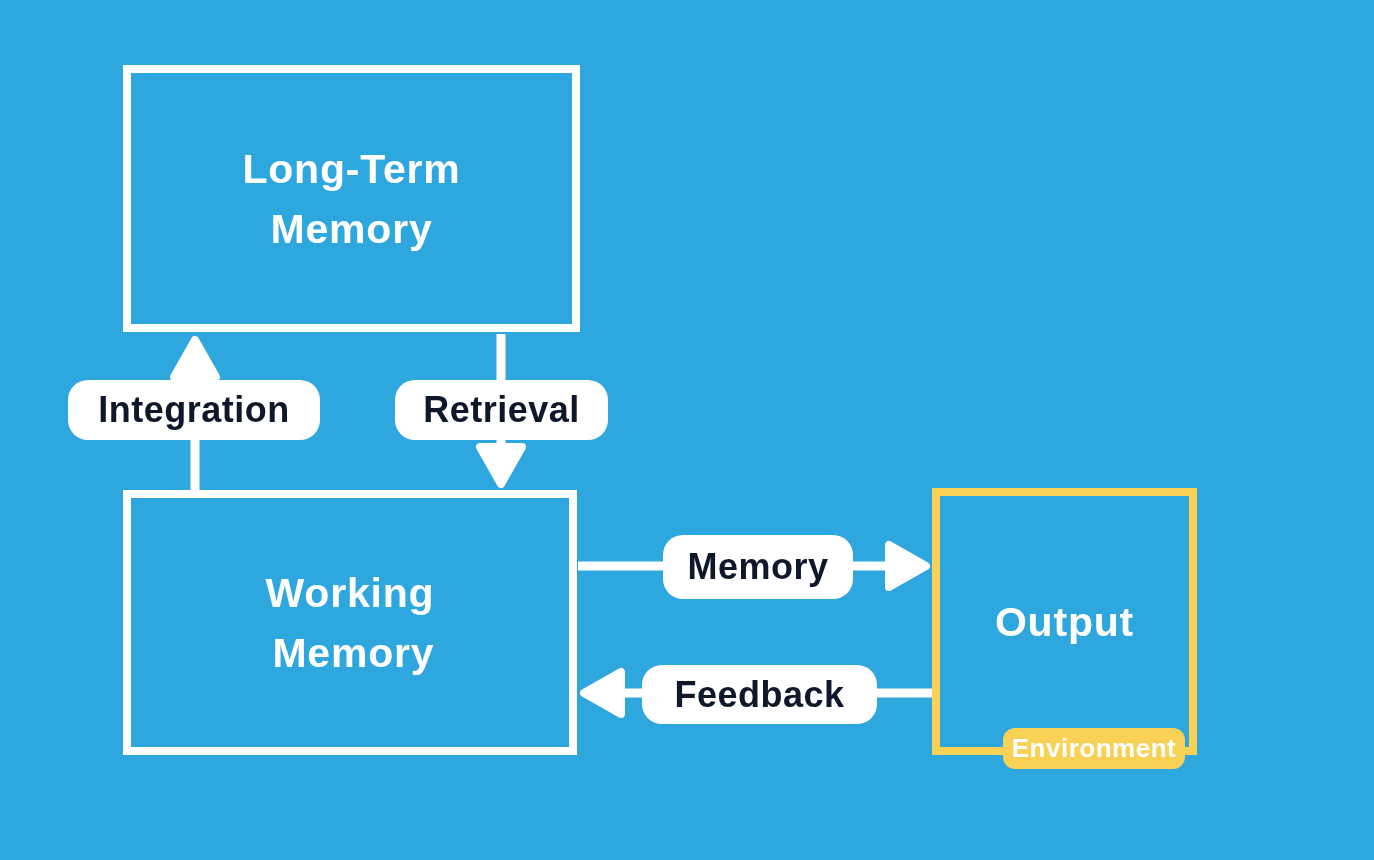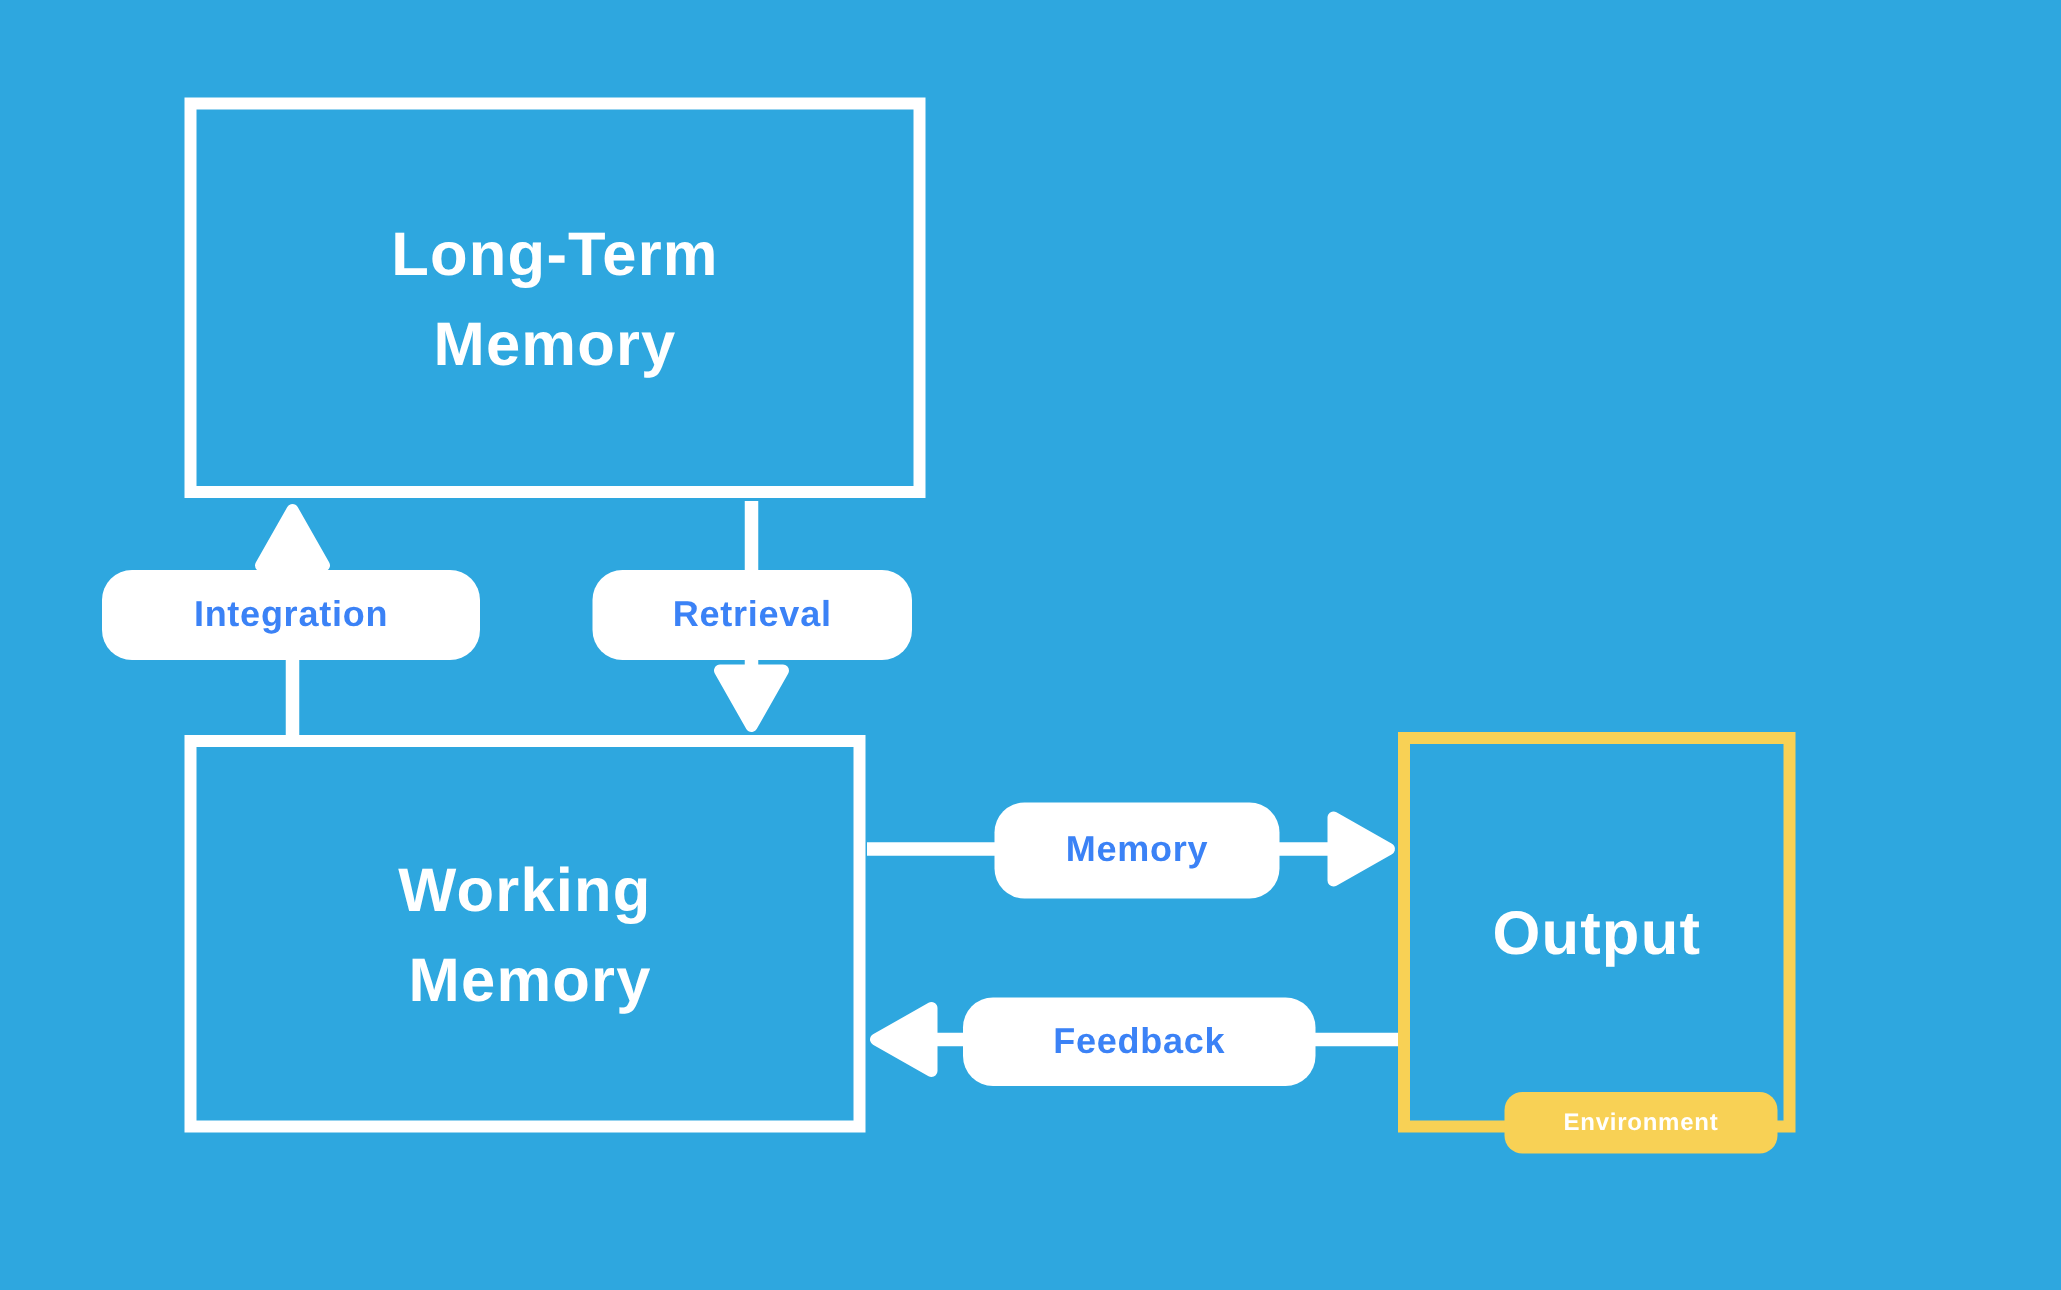--- a/index.html
+++ b/index.html
@@ -31,46 +31,46 @@
   .node-white { border: 8px solid #FFFFFF; }
   .node-yellow { border: 8px solid #F8D155; }
   .node-label {
     color: #FFFFFF;
     font-weight: 700;
     font-size: 41px;
     letter-spacing: 0.8px;
     line-height: 60px;
   }
   .node-label span { display: block; }
-  #node-ltm  { left: 123px; top: 65px;  width: 494px; height: 267px; }
+  #node-ltm  { left: 123px; top: 65px;  width: 457px; height: 267px; }
   #node-wm   { left: 123px; top: 490px; width: 454px; height: 265px; text-align: right; }
   #node-out  { left: 932px; top: 488px; width: 265px; height: 267px; }
   .pill {
     position: absolute;
     box-sizing: border-box;
     background: #FFFFFF;
     border-radius: 20px;
-    color: #3b82f6;
+    color: #0f172a;
     font-weight: 700;
-    font-size: 24px;
+    font-size: 36px;
     letter-spacing: 0.5px;
     display: flex;
     align-items: center;
     justify-content: center;
     text-align: center;
   }
   #pill-integration { left: 68px;  top: 380px; width: 252px; height: 60px; }
   #pill-retrieval   { left: 395px; top: 380px; width: 213px; height: 60px; }
   #pill-perform     { left: 663px; top: 535px; width: 190px; height: 64px; }
   #pill-feedback    { left: 642px; top: 665px; width: 235px; height: 59px; }
   #pill-environment {
     left: 1003px; top: 728px; width: 182px; height: 41px;
     background: #F8D155;
     color: #FFFFFF;
-    font-size: 16px;
+    font-size: 26px;
     border-radius: 12px;
     letter-spacing: 0.5px;
   }
 </style>
 </head>
 <body>
 
 <div class="canvas">
 
   <svg class="arrow-layer" viewBox="0 0 1374 860" xmlns="http://www.w3.org/2000/svg">

